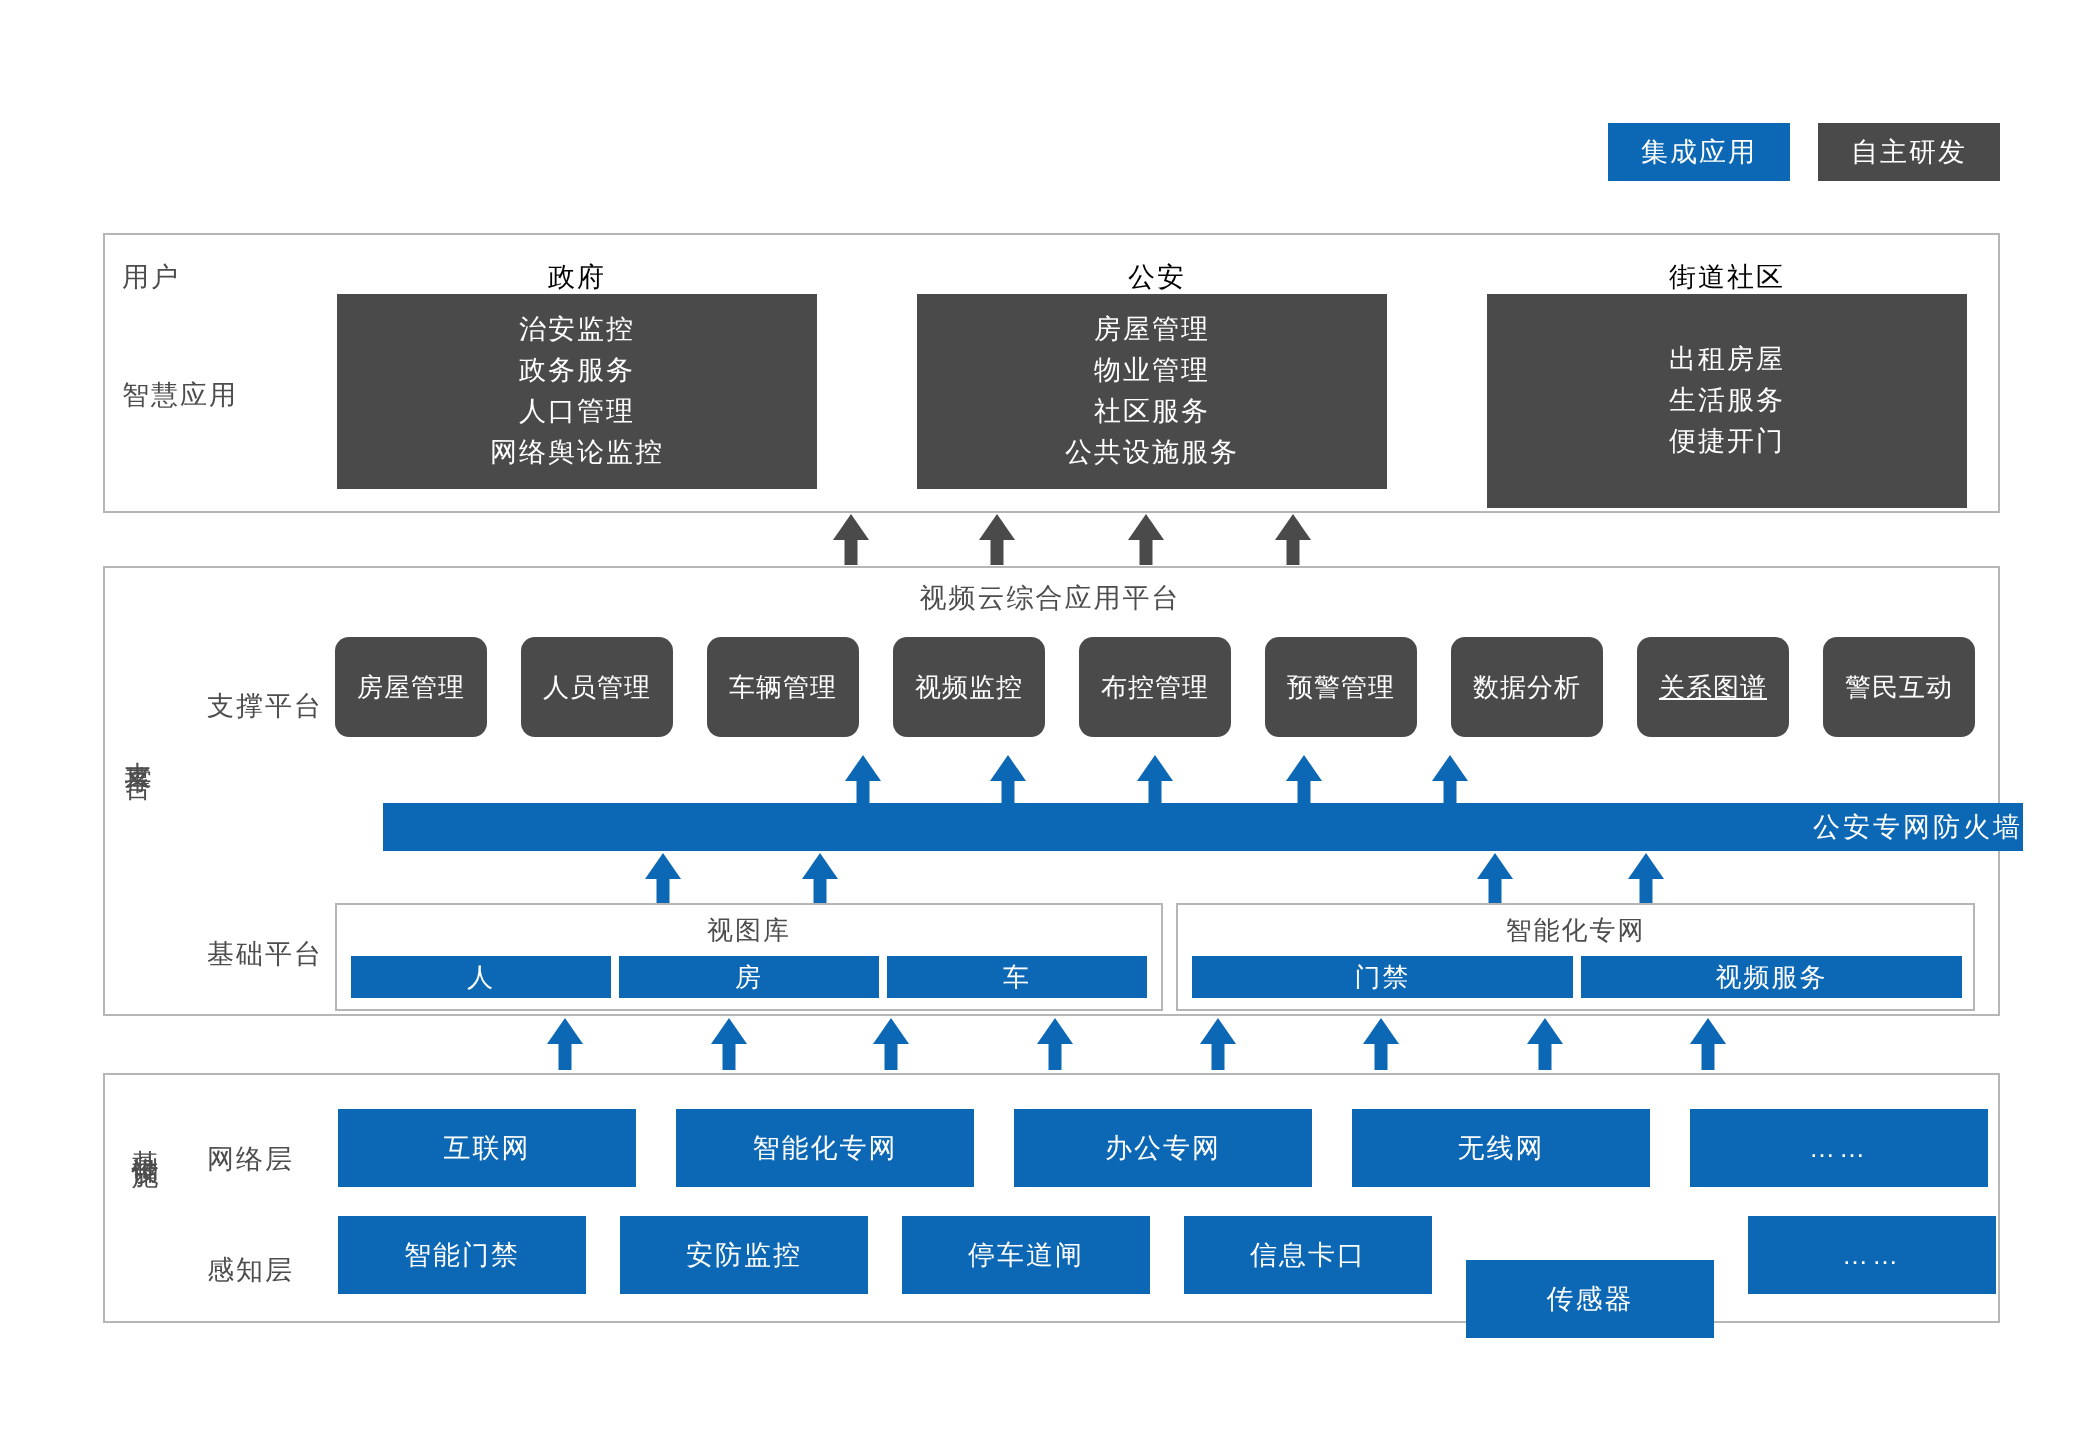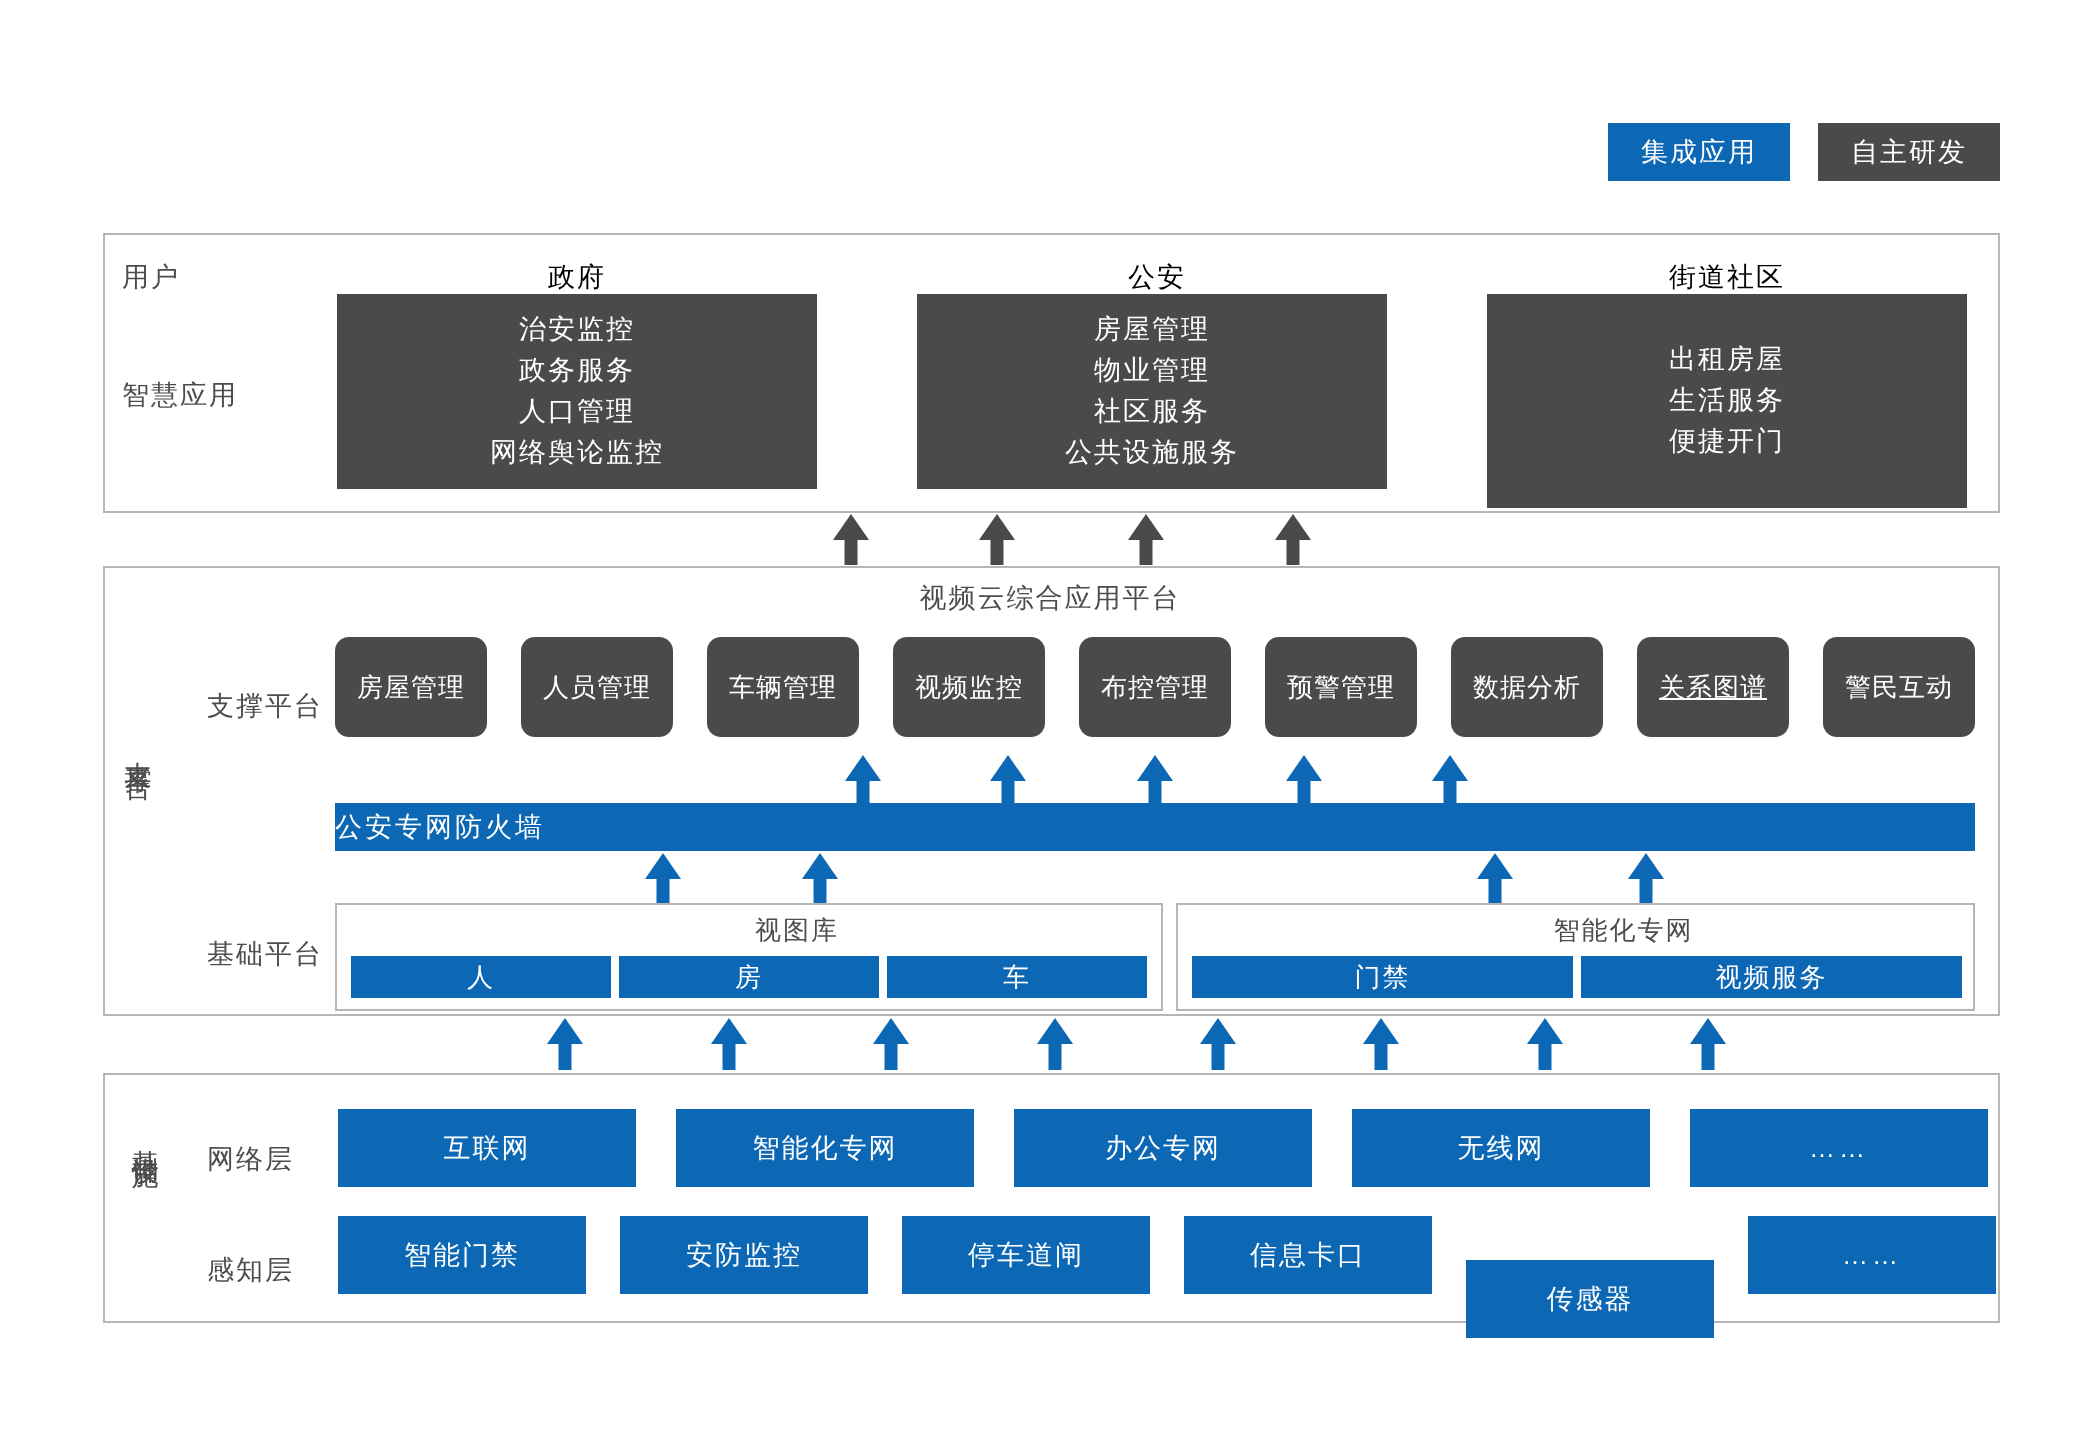--- a/index.html
+++ b/index.html
@@ -55,29 +55,29 @@
   
   .pill {
     position: absolute; background: #4a4a4a; border-radius: 14px;
     display: flex; align-items: center; justify-content: center;
     color: #ffffff; font-size: 26px; letter-spacing: 1px;
   }
 
   
   .firewall {
     position: absolute; background: #0c68b4;
-    display: flex; align-items: center; justify-content: flex-start;
-    color: #ffffff; font-size: 27px; letter-spacing: 3px;
+    display: flex; align-items: center; justify-content: flex-end;
+    color: #ffffff; font-size: 27px; letter-spacing: 3px; margin-left: 48px;
   }
 
   
   .base-group { position: absolute; border: 2px solid #b6b6b6; background: #fff; }
   .base-group-title {
     position: absolute; top: 8px; left: 0; width: 100%;
-    text-align: center; color: #4d4d4d; font-size: 26px; letter-spacing: 2px; margin-left: 48px;
+    text-align: center; color: #4d4d4d; font-size: 26px; letter-spacing: 2px;
   }
   .blue-box {
     position: absolute; background: #0c68b4;
     display: flex; align-items: center; justify-content: center;
     color: #ffffff; font-size: 26px; letter-spacing: 2px;
   }
 
   
   .tile {
     position: absolute; background: #0c68b4;

